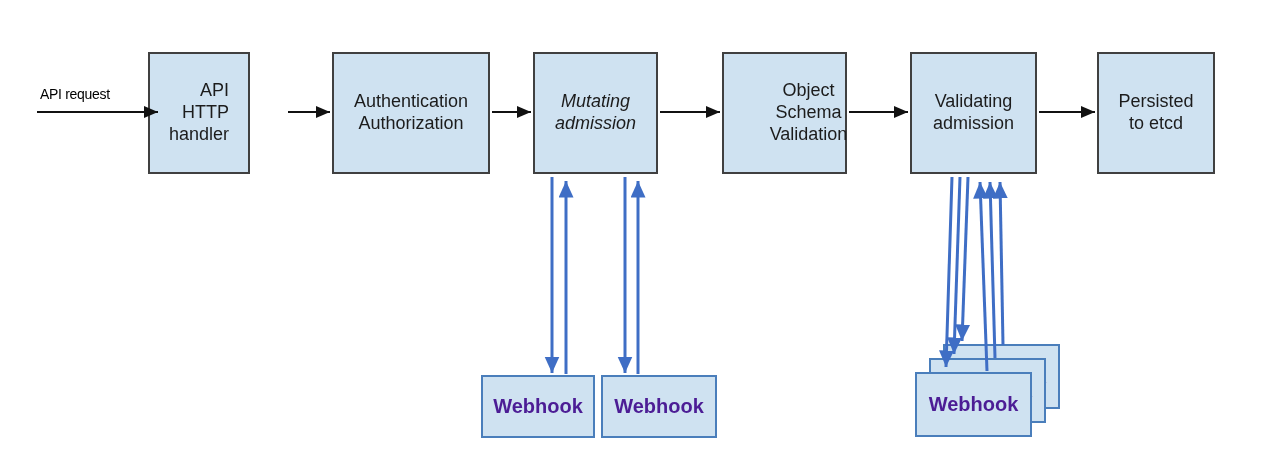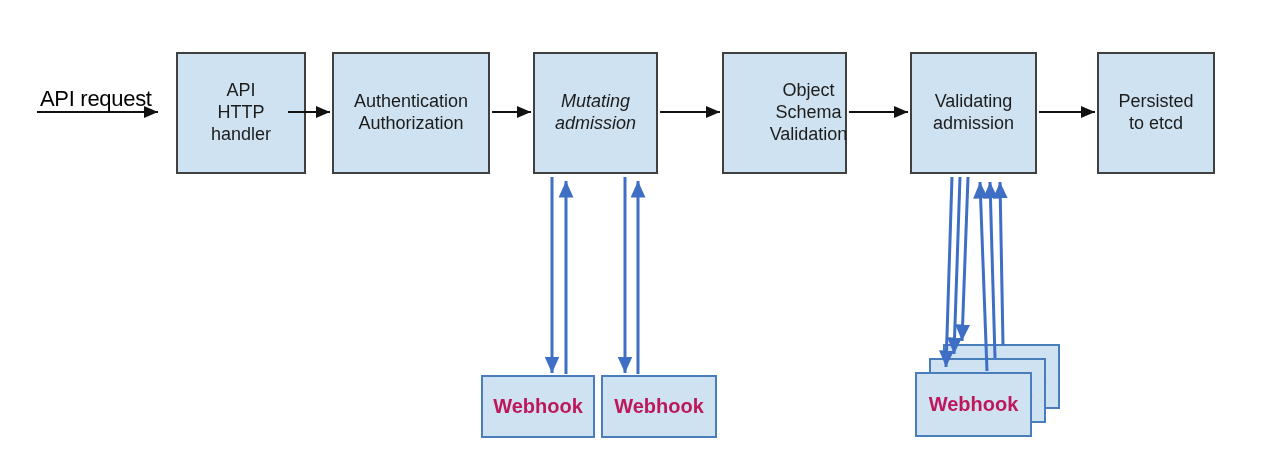--- a/index.html
+++ b/index.html
@@ -14,40 +14,40 @@
     position:relative;width:1278px;height:476px;background:#ffffff;
     font-family:"Liberation Sans",sans-serif;overflow:hidden;
   }
   .node{
     position:absolute;top:52px;height:122px;box-sizing:border-box;
     background:var(--box-fill);border:2px solid var(--box-border);
     display:flex;align-items:center;justify-content:center;
     text-align:center;white-space:pre-line;
     font-size:18px;line-height:1.22;color:#1c1c1c;
   }
-  .n0{left:176px;width:130px;}
+  .n0{left:148px;width:102px;text-align:right;}
   .n1{left:332px;width:158px;}
   .n2{left:533px;width:125px;font-style:italic;}
   .n3{left:722px;width:125px;padding-left:48px;}
   .n4{left:910px;width:127px;}
   .n5{left:1097px;width:118px;}
   .webhook{
     position:absolute;box-sizing:border-box;
     background:var(--box-fill);border:2px solid var(--webhook-border);
     display:flex;align-items:center;justify-content:center;
-    font-size:20px;font-weight:600;color:#be185d;overflow:hidden;
+    font-size:20px;font-weight:600;color:#4c1d95;overflow:hidden;
   }
   .wA{left:481px;top:375px;width:114px;height:63px;}
   .wB{left:601px;top:375px;width:116px;height:63px;}
   .stack-back{left:943px;top:344px;width:117px;height:65px;z-index:1;}
   .stack-mid{left:929px;top:358px;width:117px;height:65px;z-index:2;}
   .stack-front{left:915px;top:372px;width:117px;height:65px;z-index:3;}
   .api-label{
     position:absolute;left:40px;top:86px;width:130px;
-    font-size:22px;color:#000;letter-spacing:-0.3px;
+    font-size:14px;color:#000;letter-spacing:-0.3px;
   }
   .overlay{position:absolute;left:0;top:0;z-index:10;pointer-events:none;}
 </style>
 </head>
 <body>
 
 <div class="canvas">
 
   <div class="api-label">API request</div>
 

